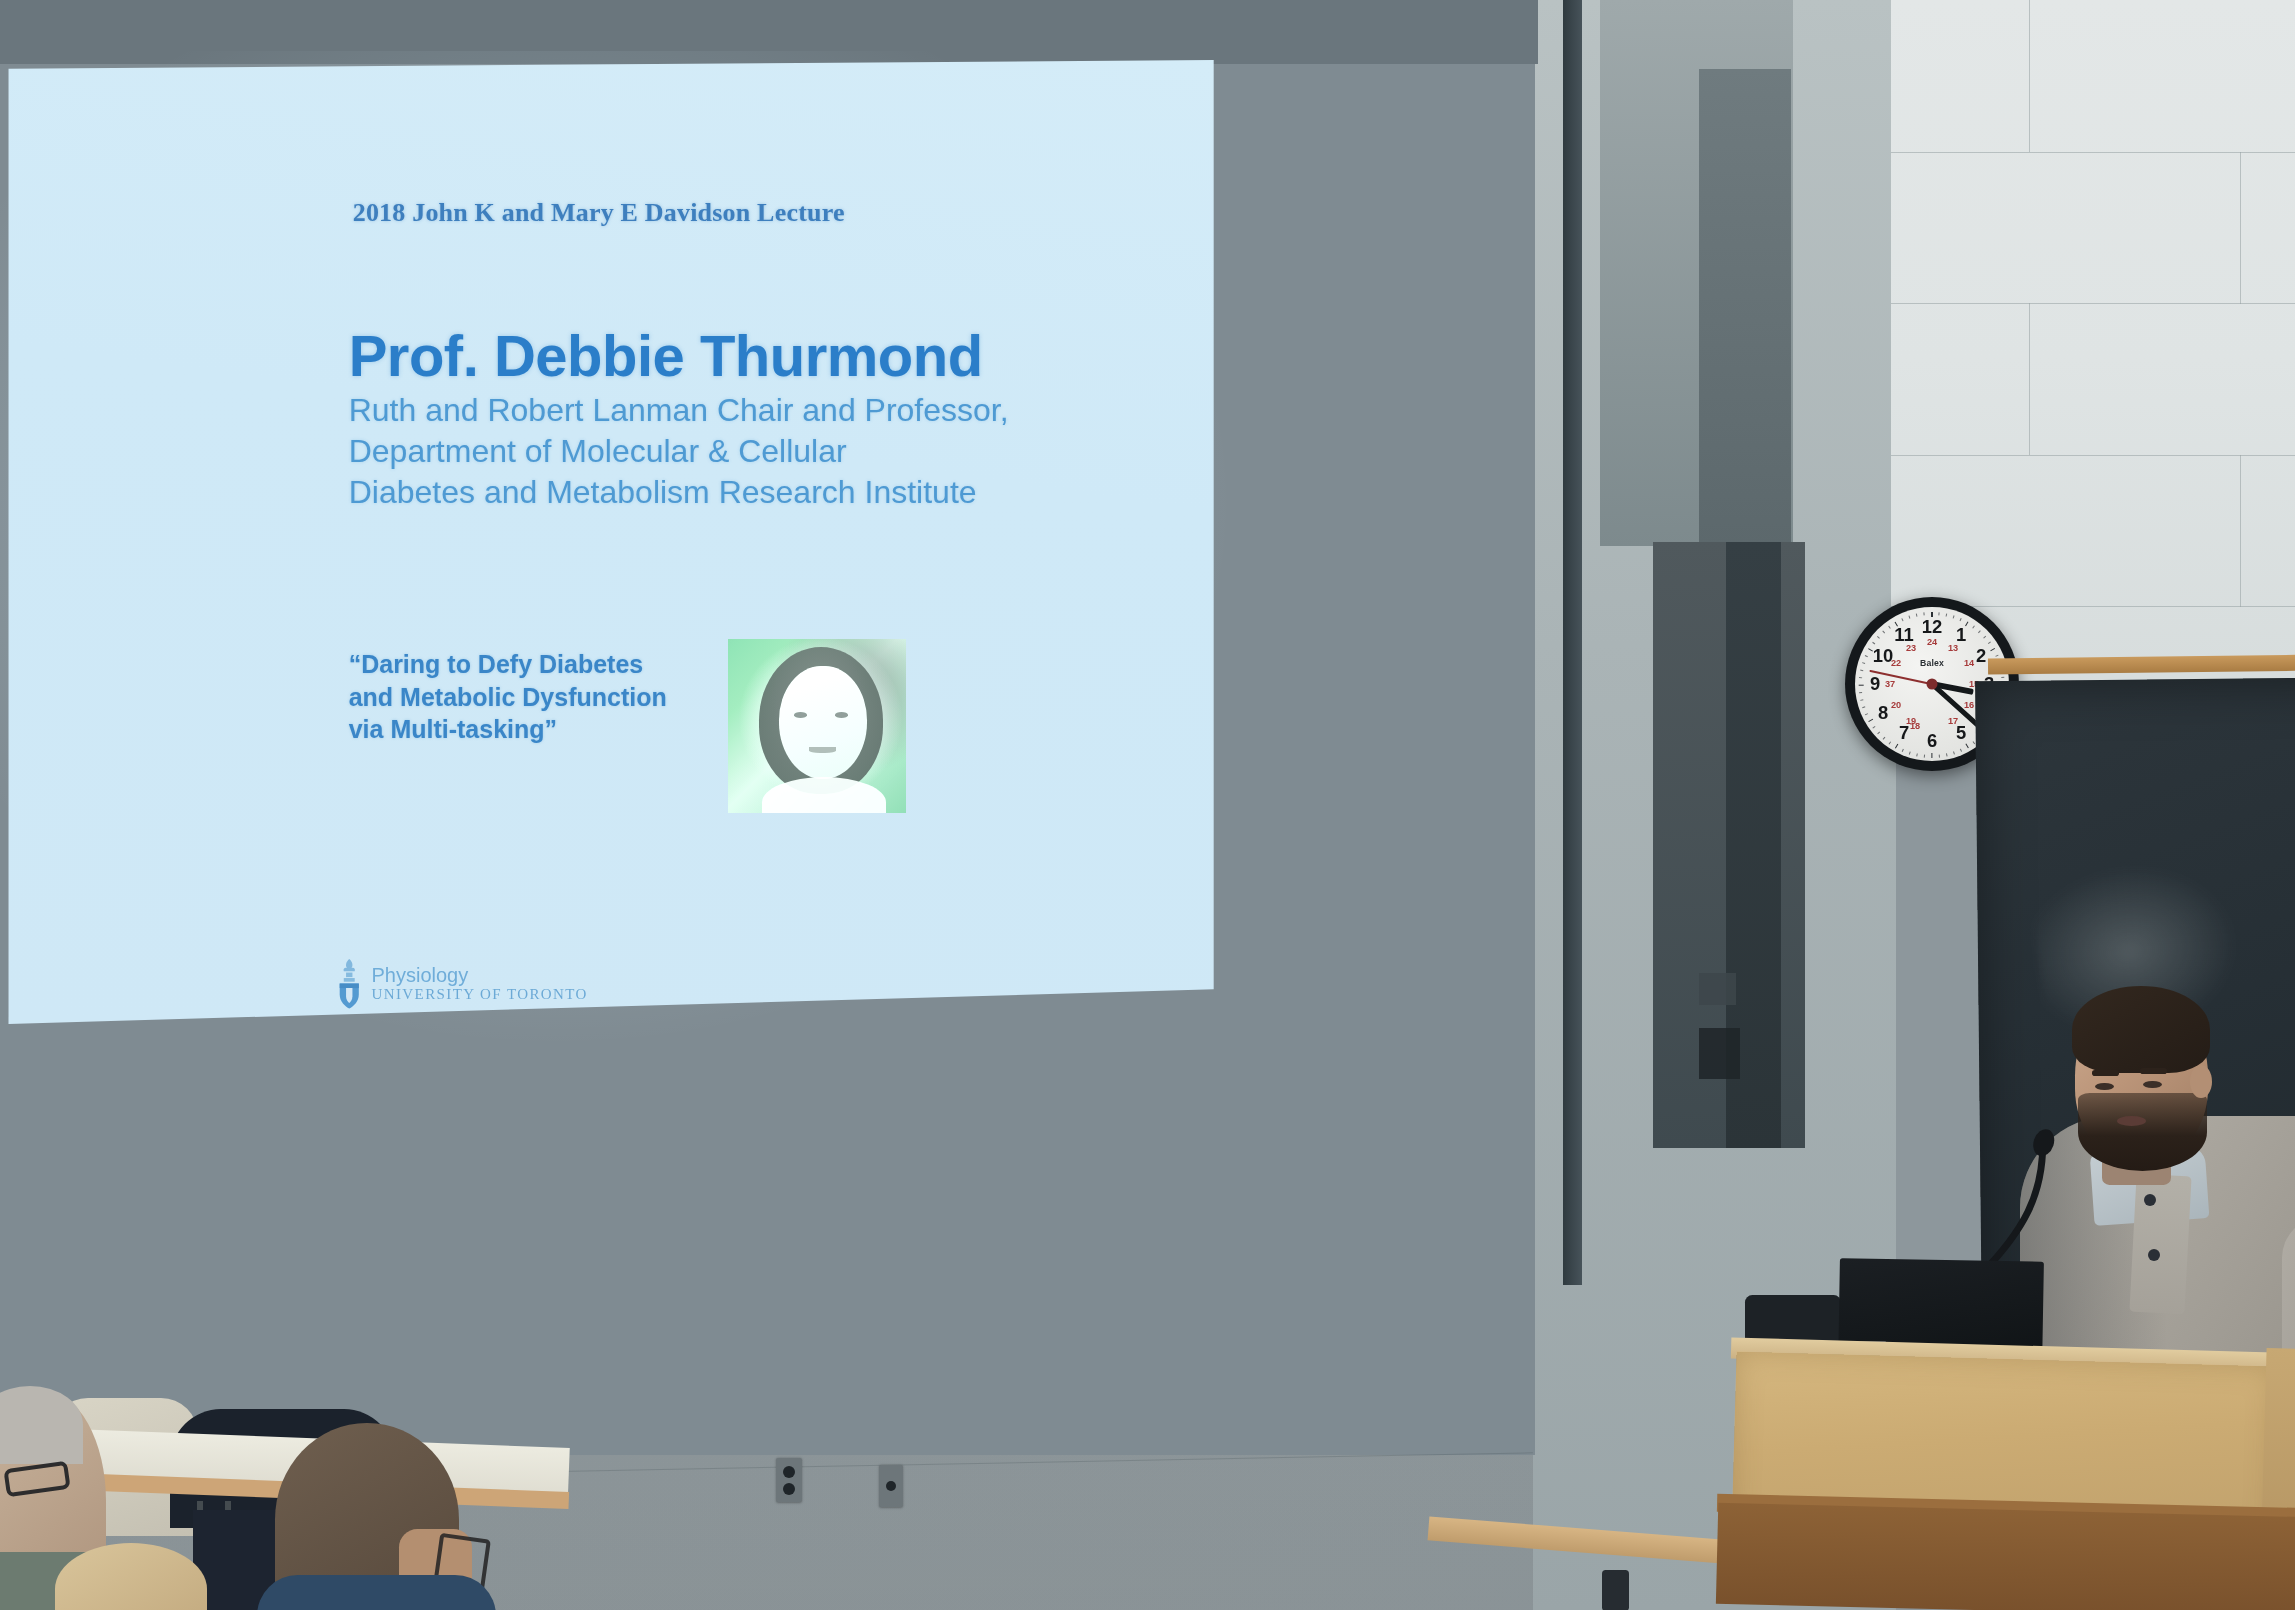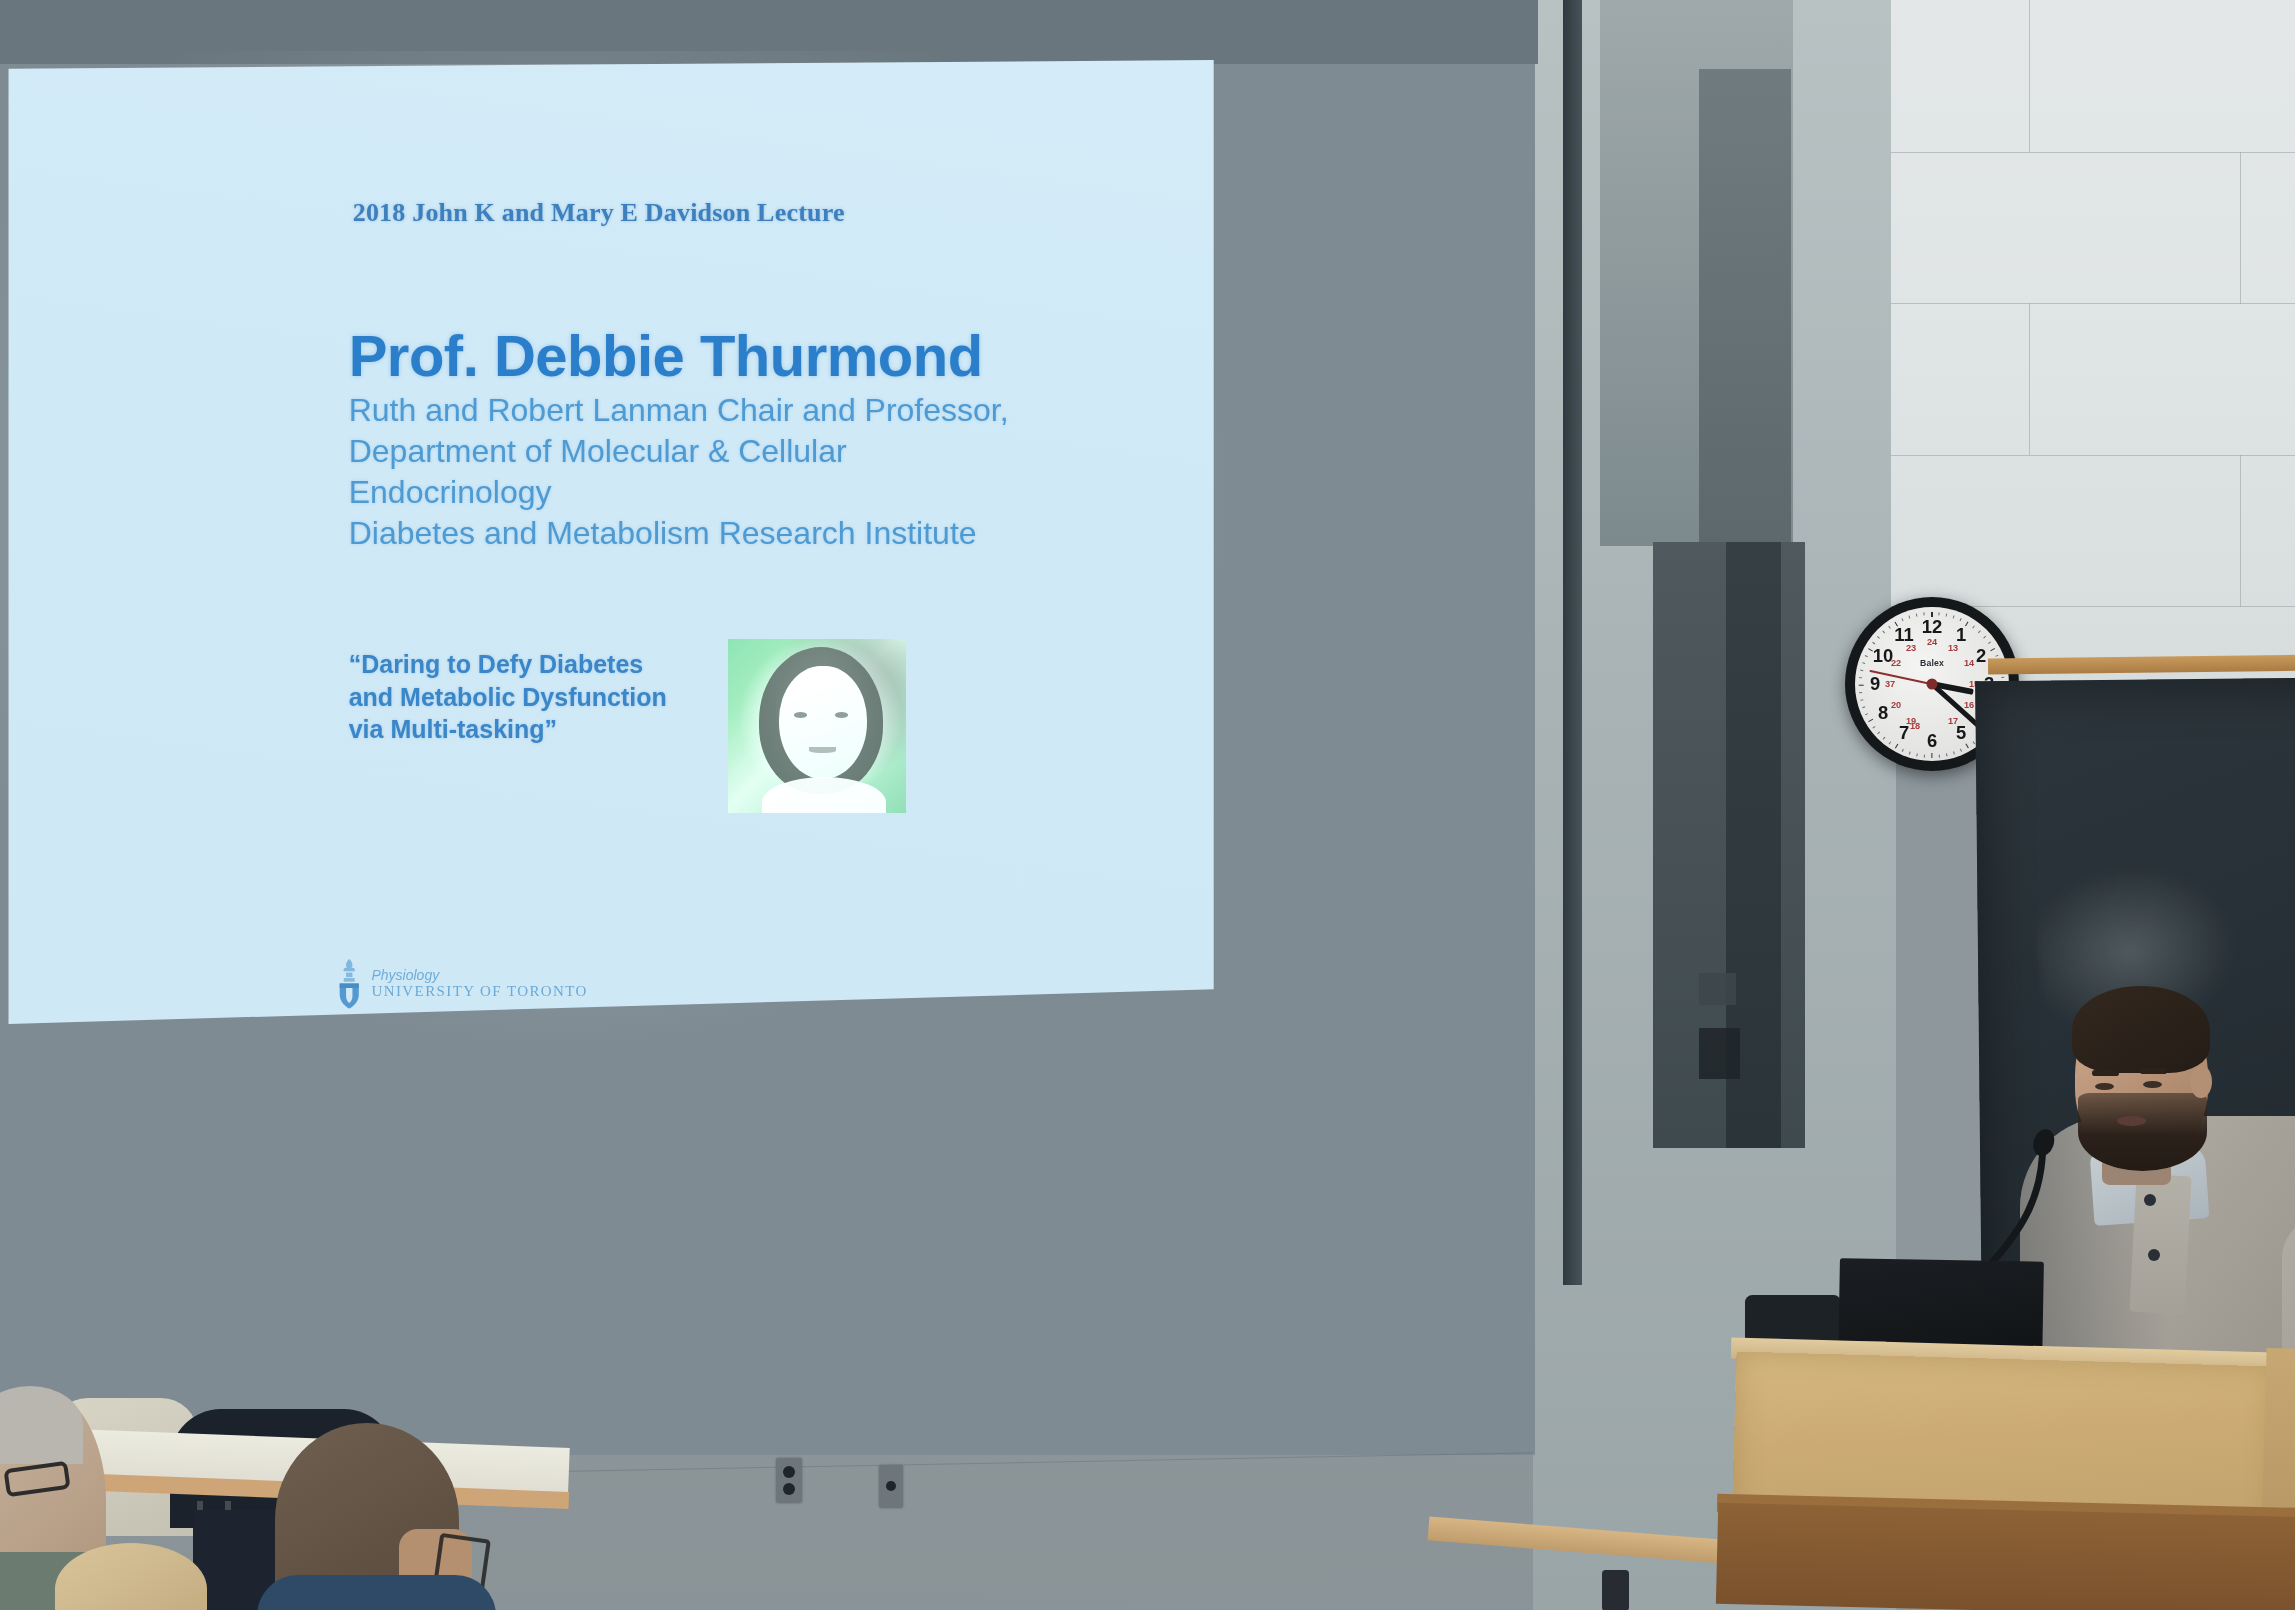--- a/index.html
+++ b/index.html
@@ -69,21 +69,21 @@
   .ph-mouth{position:absolute;left:81px;top:108px;width:27px;height:6px;border-radius:0 0 40% 40%;
     background:#8d9c97;opacity:.75;}
   .ph-body{position:absolute;left:34px;top:138px;width:124px;height:51px;border-radius:50% 50% 0 0;
     background:#eef7f4;opacity:.9;}
 
   
   .slide-logo{position:absolute;left:331px;top:898px;display:flex;align-items:center;gap:8.3px;opacity:.85;}
   .crest{position:relative;width:28.5px;height:51px;}
   .crest svg{display:block;}
   .logo-text{display:flex;flex-direction:column;line-height:1;}
-  .logo-phys{font-size:14px;color:#5fa3d4;font-family:"Liberation Sans",sans-serif;font-style:italic;}
+  .logo-phys{font-size:20px;color:#5fa3d4;font-family:"Liberation Sans",sans-serif;}
   .logo-uoft{font-family:"Liberation Serif",serif;font-size:15px;letter-spacing:1.4px;color:#5a9ed0;margin-top:1.8px;}
 
   
   .cinder{position:absolute;left:1891px;top:0;width:524px;height:716px;
     background:linear-gradient(180deg,#e3e7e7 0%,#dfe4e4 50%,#d6dcdc 100%);}
   .cinder-line{position:absolute;background:rgba(150,160,162,.55);}
   .wall-upper-right{position:absolute;left:1533px;top:0;width:363px;height:1610px;
     background:linear-gradient(180deg,#b9c2c3 0%,#aab4b6 40%,#9aa5a8 100%);}
   .alcove{position:absolute;left:1600px;top:0;width:193px;height:546px;
     background:linear-gradient(180deg,#9fa9ab,#7d8a8d);}
@@ -258,21 +258,20 @@
   <div class="projection">
     <div class="slide">
 
       <div class="slide-eyebrow">2018 John K and Mary E Davidson Lecture</div>
 
       <div class="slide-name">Prof. Debbie Thurmond</div>
 
       <div class="slide-affil">
         <div>Ruth and Robert Lanman Chair and Professor,</div>
         <div>Department of Molecular &amp; Cellular</div>
-        <div>Endocrinology</div>
         <div>Diabetes and Metabolism Research Institute</div>
       </div>
 
       <div class="slide-talk">“Daring to Defy Diabetes and Metabolic Dysfunction via Multi-tasking”</div>
 
 
 
       <div class="slide-photo">
         <div class="ph-hair"></div>
         <div class="ph-face"></div>

